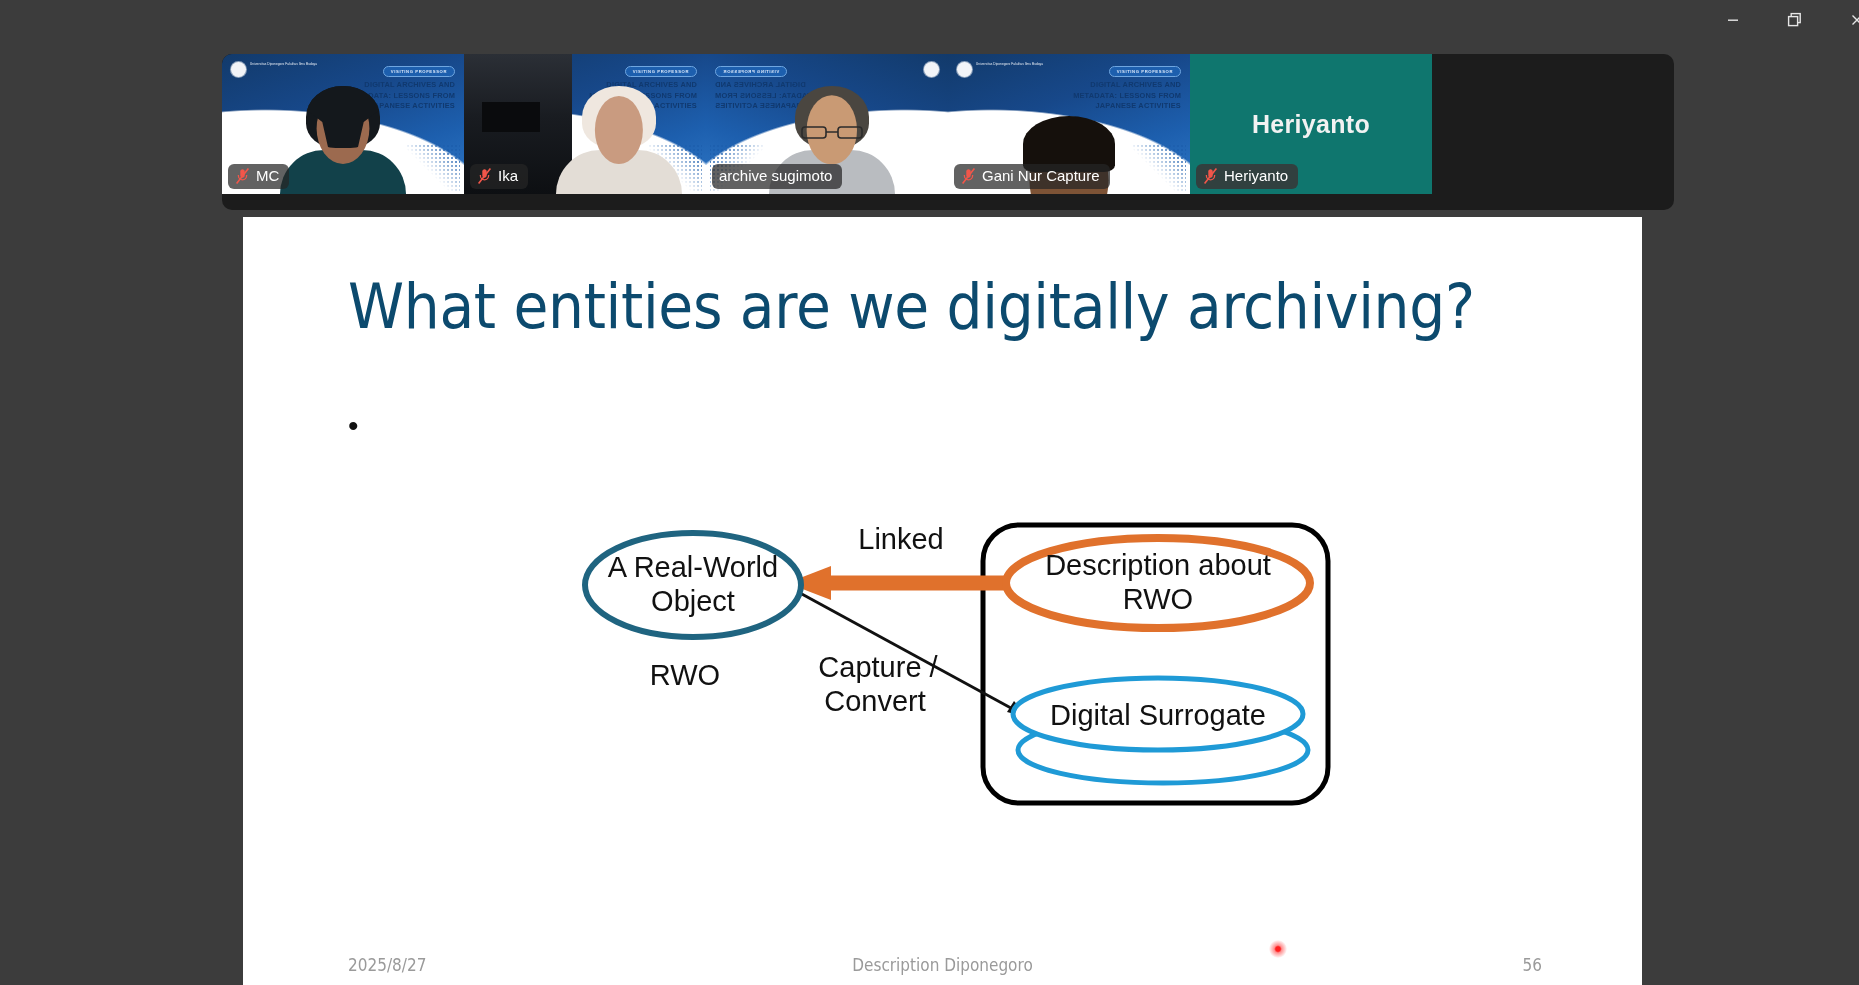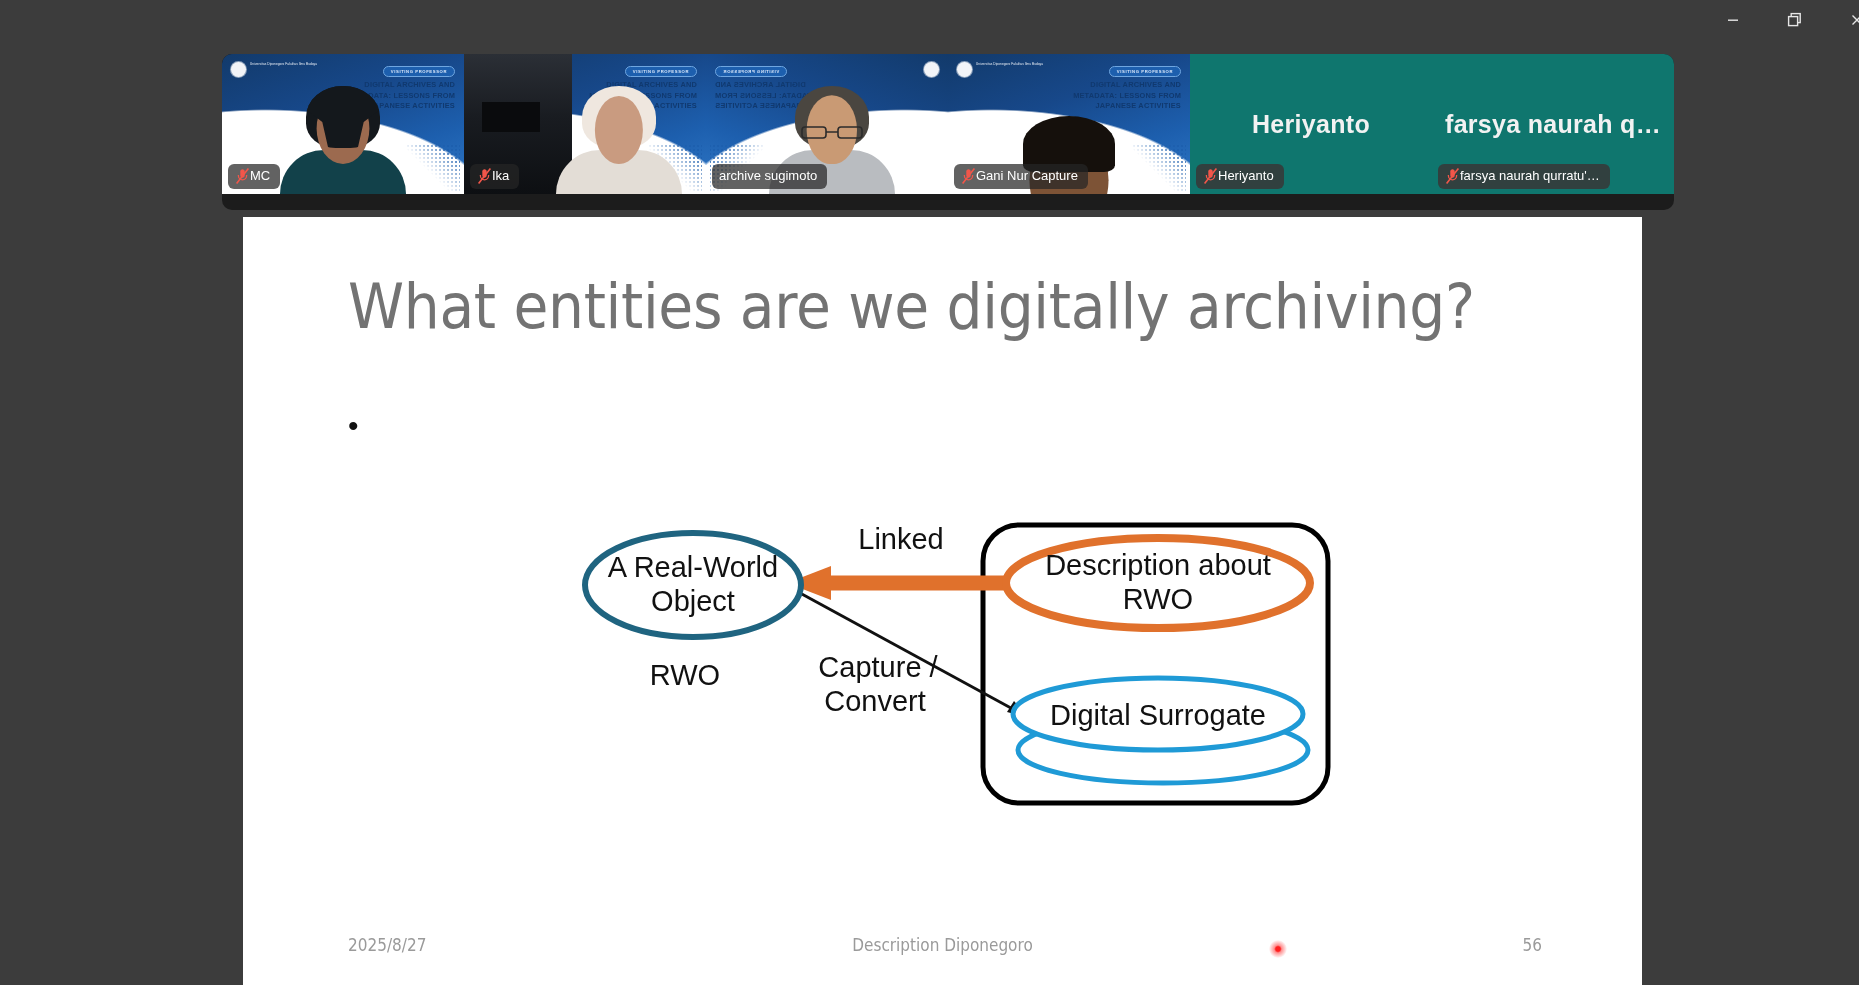--- a/index.html
+++ b/index.html
@@ -91,24 +91,24 @@
   .shelf{
     position:absolute;left:0;top:0;width:108px;height:140px;
     background:linear-gradient(180deg,#2b2f36 0%,#191c21 45%,#0d0f12 100%);
   }
   .shelf::after{
     content:"";position:absolute;left:18px;top:48px;width:58px;height:30px;background:#0a0b0d;
   }
 
   .namepill{
     position:absolute;left:6px;bottom:5px;max-width:224px;
-    display:flex;align-items:center;
+    display:flex;align-items:center;gap:6px;
     background:rgba(38,38,38,.72);border-radius:6px;
     padding:3px 10px 4px 7px;
-    color:#ffffff;font-size:13px;line-height:18px;white-space:nowrap;
+    color:#ffffff;font-size:15px;line-height:18px;white-space:nowrap;
     overflow:hidden;text-overflow:ellipsis;
   }
   .mic-muted{flex:0 0 auto;}
 
   
   .tile.cam-off{background:#0f766e;display:flex;align-items:center;justify-content:center;}
   .tile.cam-off .offname{
     color:#f2f2f2;font-size:25px;font-weight:bold;letter-spacing:.3px;
     padding:0 12px;max-width:222px;white-space:nowrap;overflow:hidden;text-overflow:ellipsis;
     text-align:center;
@@ -116,42 +116,42 @@
   .tile.cam-off .namepill{background:rgba(55,55,55,.85);}
 
   
   #slide{
     position:absolute;left:243px;top:217px;width:1399px;height:768px;
     background:#ffffff;
   }
   #slide-title{
     position:absolute;left:105px;top:55px;width:1230px;
     font-family:"DejaVu Sans Condensed","Liberation Sans",sans-serif;
-    font-weight:300;font-size:63px;line-height:70px;color:#737373;
+    font-weight:300;font-size:63px;line-height:70px;color:#0c4a6e;
     letter-spacing:-.3px;
   }
   #bullet-row{
     position:absolute;left:105px;top:185px;width:1200px;
     display:flex;align-items:flex-start;gap:12px;
   }
   #bullet-dot{
     font-size:30px;line-height:48px;color:#111;flex:0 0 auto;
   }
   #bullet-text{
     font-family:"DejaVu Sans Condensed","Liberation Sans",sans-serif;
     font-weight:300;font-size:34px;line-height:45px;color:#111111;
   }
   #diagram{position:absolute;left:330px;top:300px;width:800px;height:390px;}
   #caption{
     position:absolute;left:0;top:620px;width:1399px;text-align:center;
     font-size:27px;line-height:34px;color:#141414;
   }
   #caption div:nth-child(1){margin-left:10px;}
 
-  #footer{position:absolute;left:0;bottom:28px;width:1399px;height:22px;}
+  #footer{position:absolute;left:0;bottom:8px;width:1399px;height:22px;}
   .foot{
     position:absolute;top:0;color:#9a9a9a;font-size:17px;
     font-family:"DejaVu Sans Condensed","Liberation Sans",sans-serif;font-weight:300;
   }
   #foot-date{left:105px;}
   #foot-org{left:0;width:1399px;text-align:center;}
   #foot-page{right:100px;}
 
   
   #laser{
@@ -295,31 +295,20 @@
     <div class="namepill">
       <svg class="mic-muted" width="15" height="18" viewBox="0 0 15 18">
         <path d="M7.5 2.2c-1.3 0-2.2 1-2.2 2.2v4.1c0 1.2.9 2.2 2.2 2.2s2.2-1 2.2-2.2V4.4c0-1.2-.9-2.2-2.2-2.2z" fill="#f2564a"></path>
         <path d="M3.4 8.1v.6c0 2.3 1.8 4.1 4.1 4.1s4.1-1.8 4.1-4.1v-.6" stroke="#f2564a" stroke-width="1.3" fill="none"></path>
         <path d="M1.6 16.6 L13.4 1.4" stroke="#f2564a" stroke-width="1.6"></path>
       </svg>
       <span>Heriyanto</span>
     </div>
   </div>
 
-  <div class="tile cam-off">
-    <div class="offname">farsya naurah q…</div>
-    <div class="namepill">
-      <svg class="mic-muted" width="15" height="18" viewBox="0 0 15 18">
-        <path d="M7.5 2.2c-1.3 0-2.2 1-2.2 2.2v4.1c0 1.2.9 2.2 2.2 2.2s2.2-1 2.2-2.2V4.4c0-1.2-.9-2.2-2.2-2.2z" fill="#f2564a"></path>
-        <path d="M3.4 8.1v.6c0 2.3 1.8 4.1 4.1 4.1s4.1-1.8 4.1-4.1v-.6" stroke="#f2564a" stroke-width="1.3" fill="none"></path>
-        <path d="M1.6 16.6 L13.4 1.4" stroke="#f2564a" stroke-width="1.6"></path>
-      </svg>
-      <span>farsya naurah qurratu'…</span>
-    </div>
-  </div>
 </div>
 
 <div id="slide">
 
   <div id="slide-title">What entities are we digitally archiving?</div>
 
   <div id="bullet-row">
     <span id="bullet-dot">•</span>
   </div>
 

